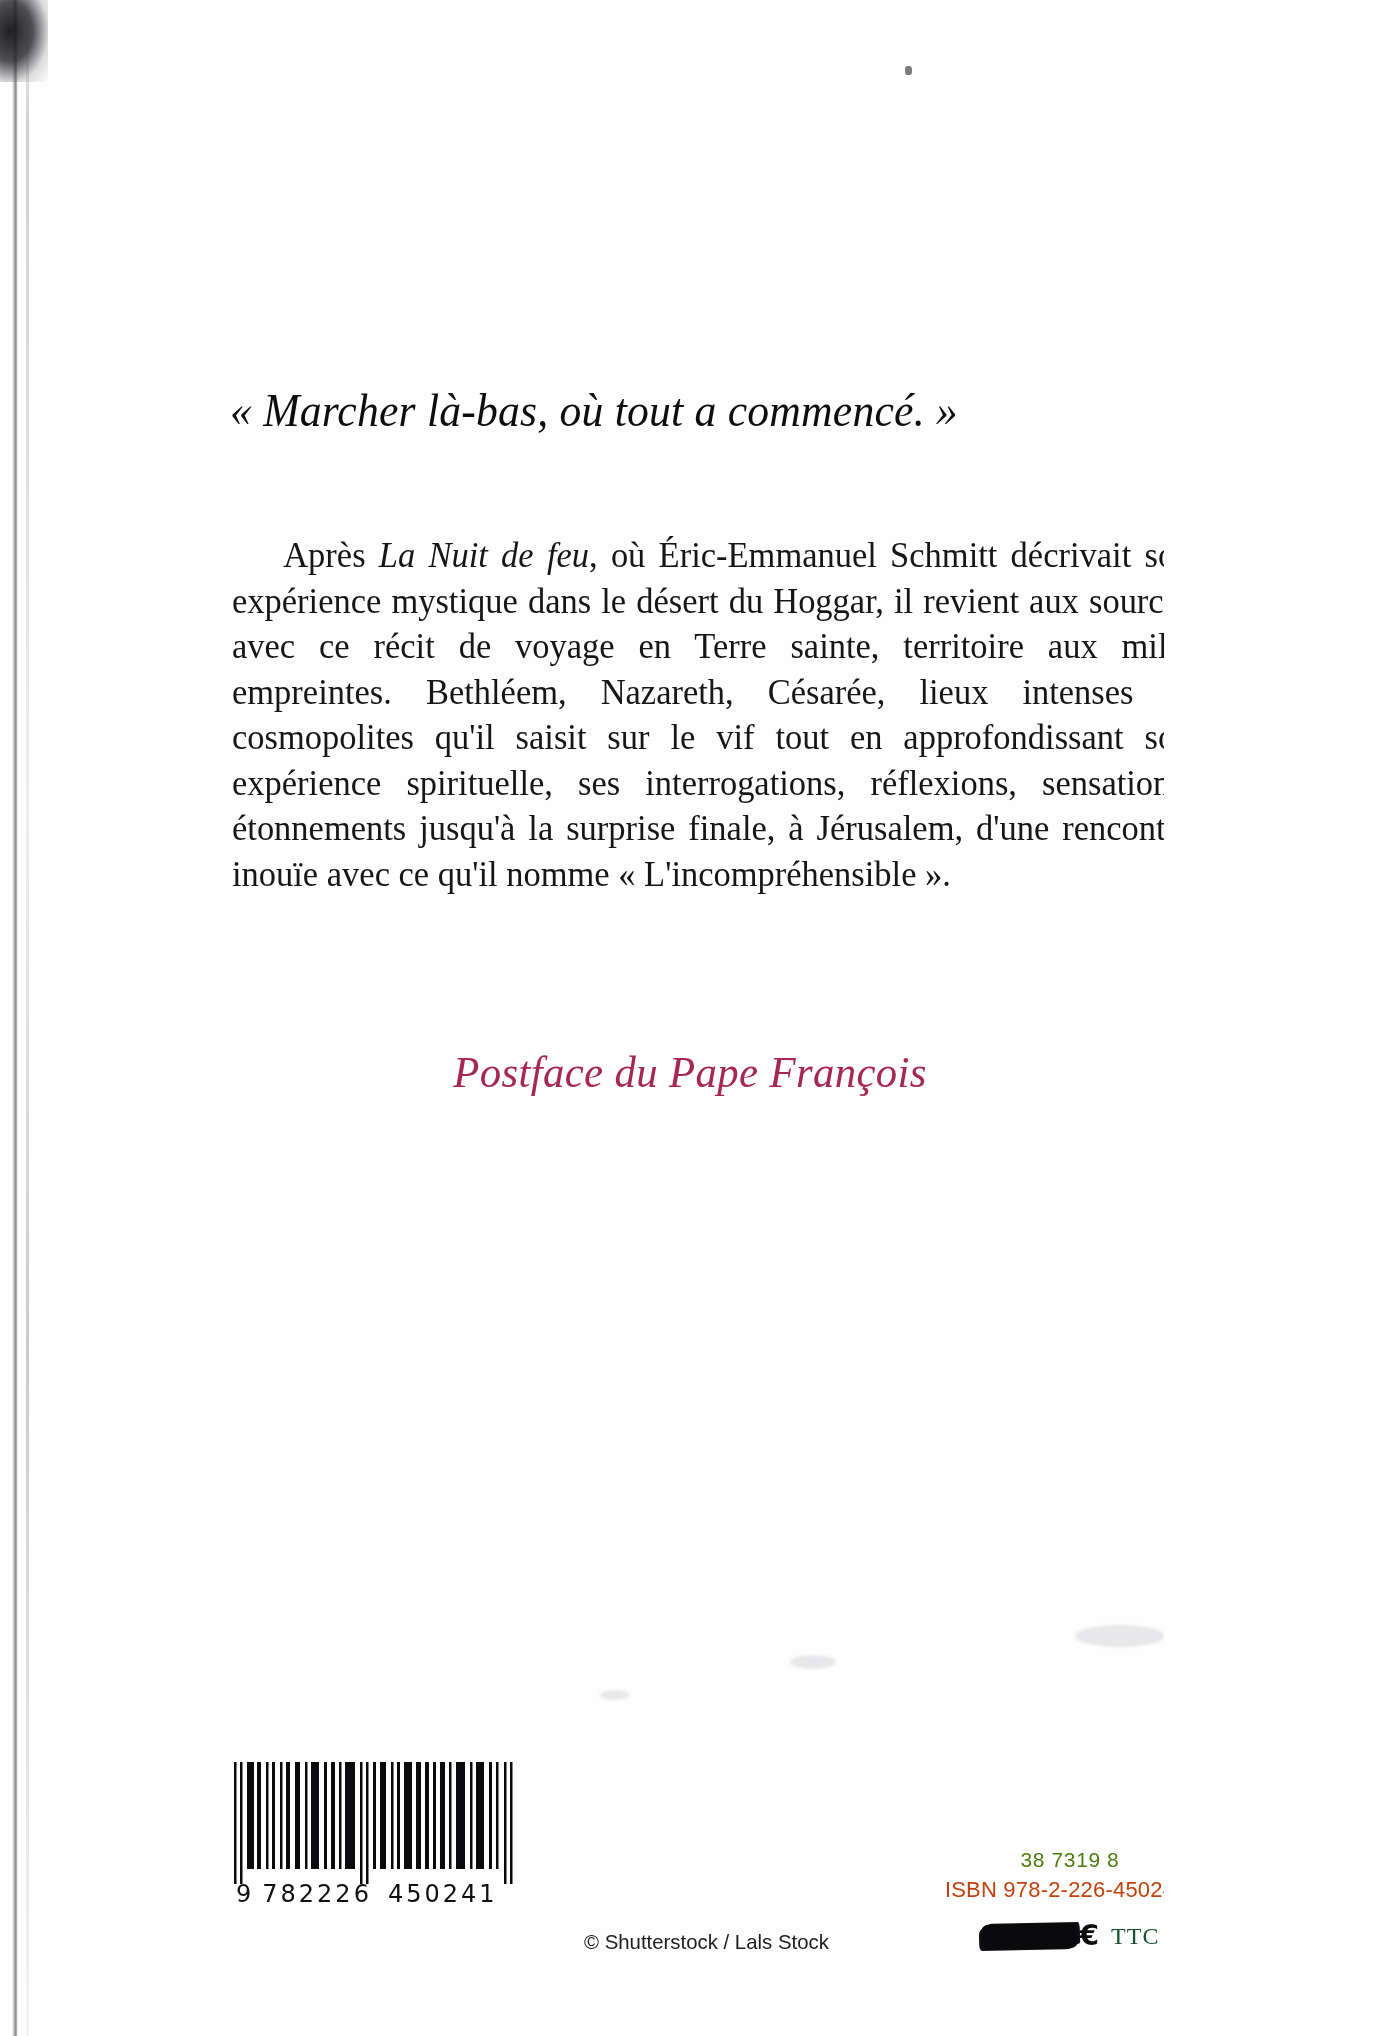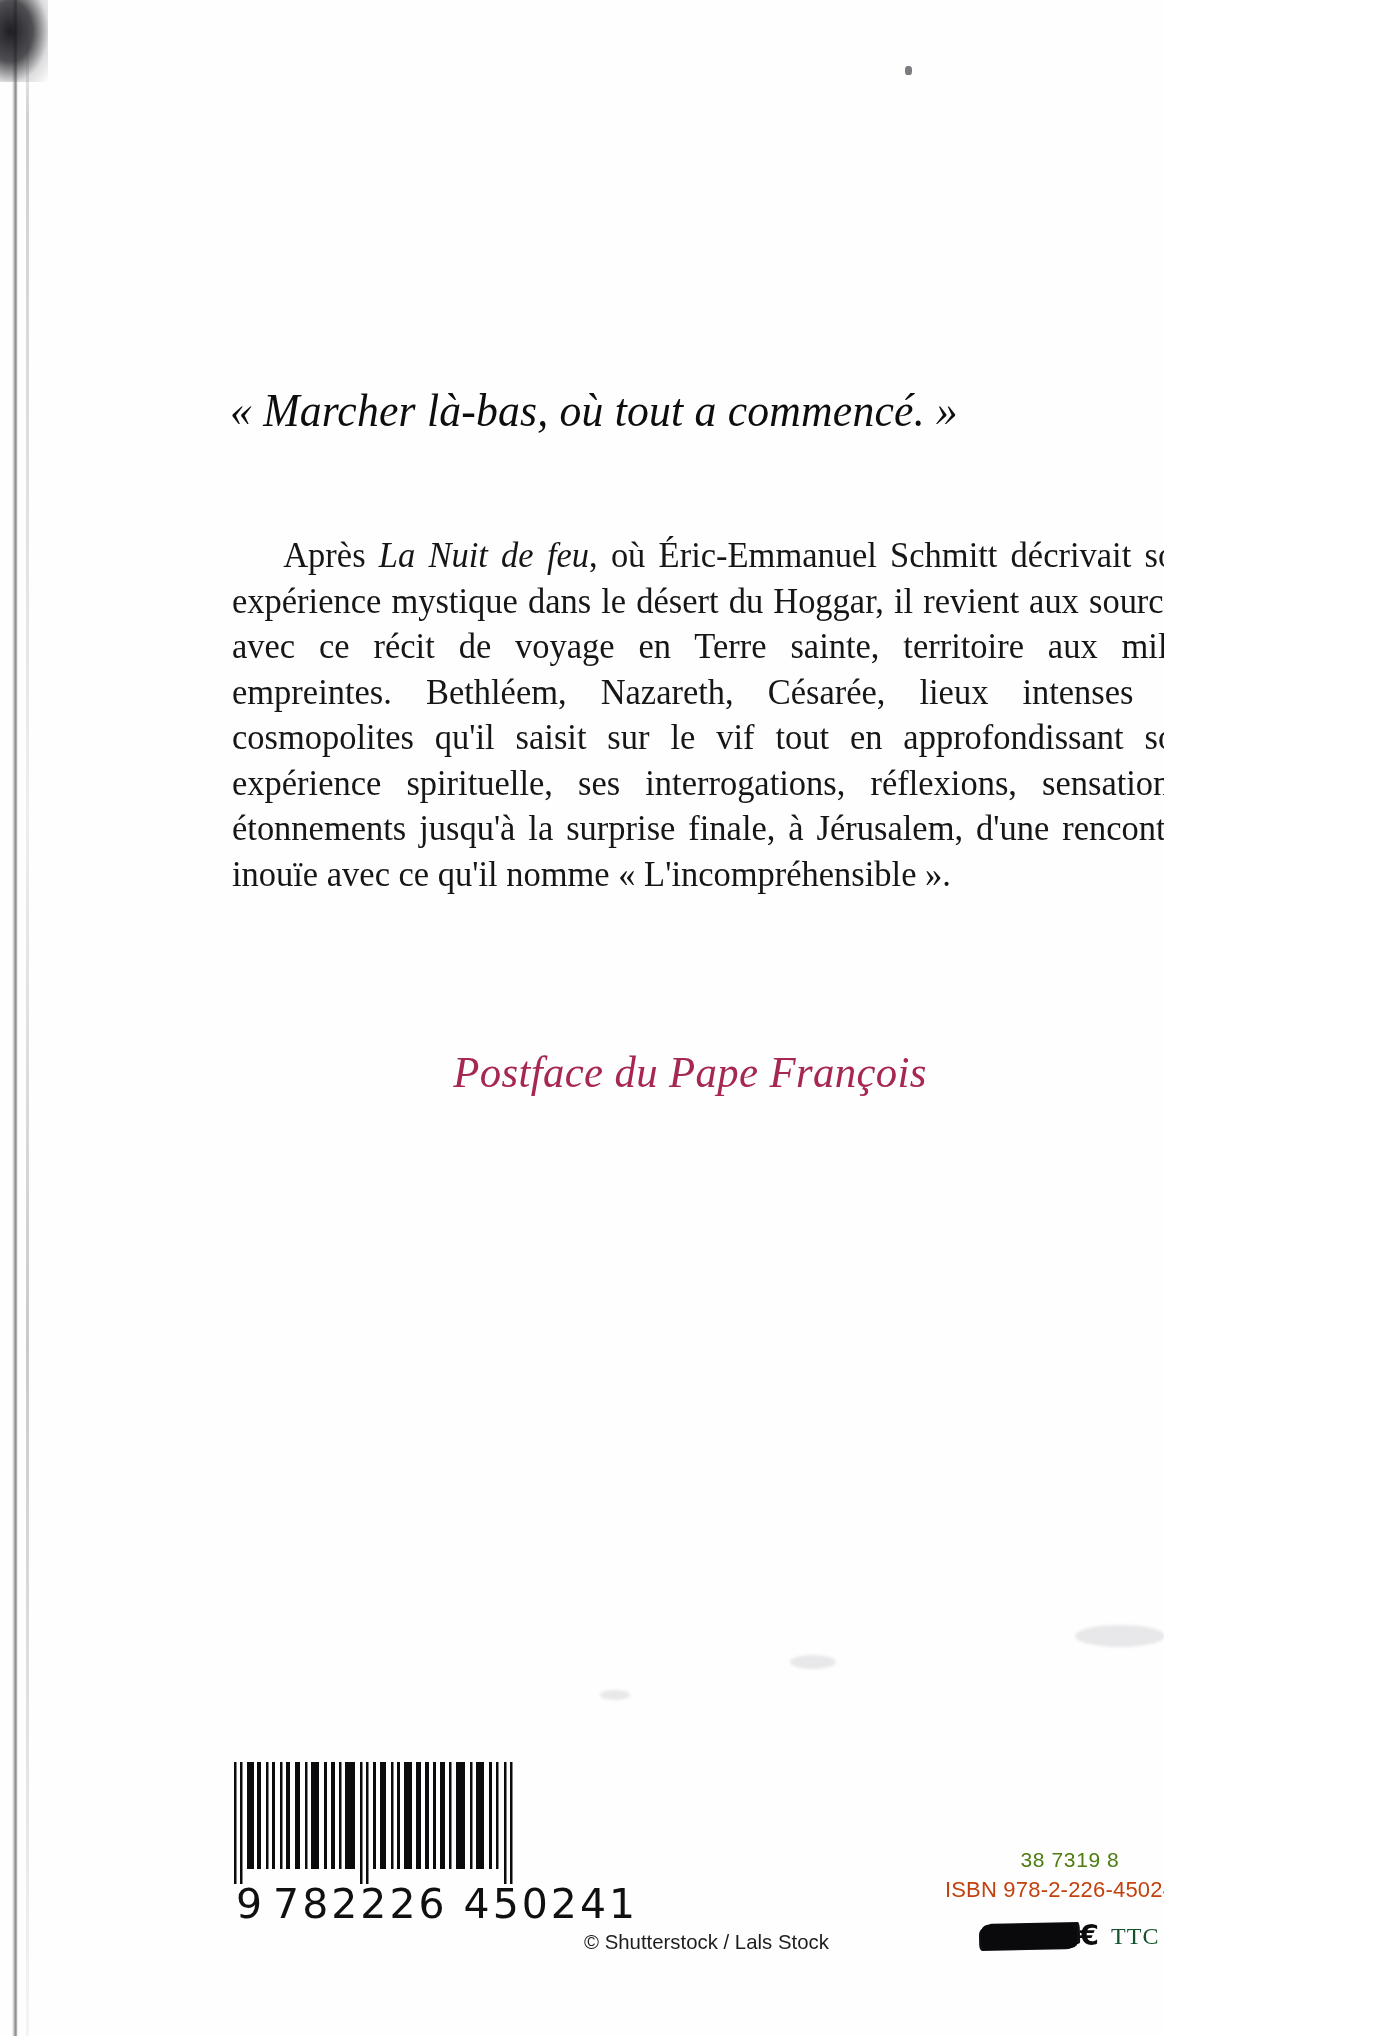--- a/index.html
+++ b/index.html
@@ -129,21 +129,21 @@
     top: 1762px;
     width: 300px;
   }
   .barcode-bars {
     display: block;
     height: 122px;
     width: 300px;
   }
   .barcode-digits {
     font-family: "DejaVu Sans", "Liberation Sans", sans-serif;
-    font-size: 41px;
+    font-size: 24px;
     letter-spacing: 3px;
     color: #101010;
     margin-top: -4px;
     padding-left: 4px;
     white-space: nowrap;
   }
   .barcode-digits .grp { display: inline-block; }
   .barcode-digits .lead { margin-right: 8px; }
   .barcode-digits .mid { margin-right: 16px; }
 

